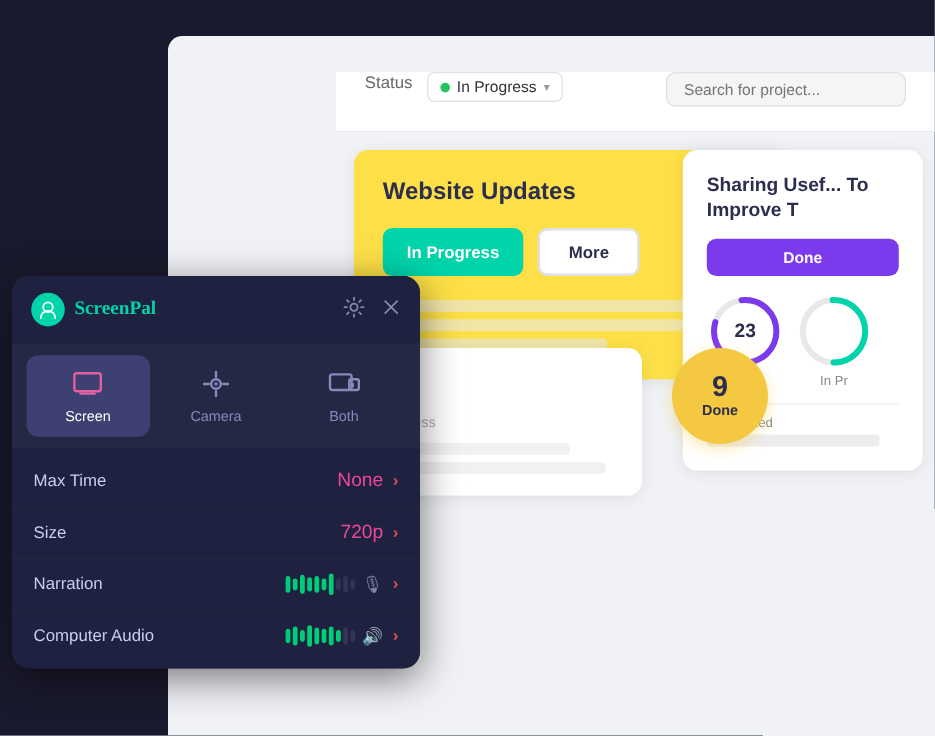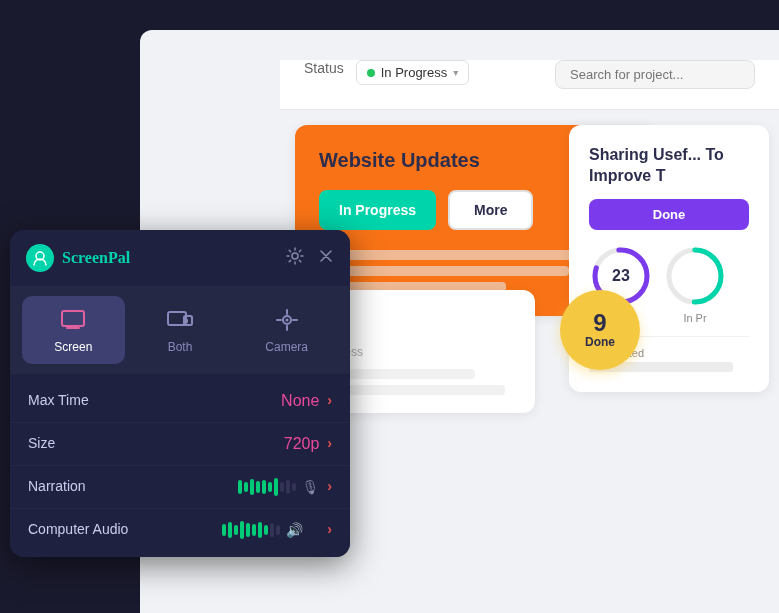--- a/index.html
+++ b/index.html
@@ -80,21 +80,21 @@
       color: #000000;
       width: 200px;
     }
 
     
     .card-website {
       position: absolute;
       top: 95px;
       left: 155px;
       width: 360px;
-      background: #f97316;
+      background: #fde047;
       border-radius: 12px;
       padding: 24px;
       box-shadow: 0 2px 12px rgba(0,0,0,0.08);
     }
 
     .card-title {
       font-size: 20px;
       font-weight: 700;
       color: #2d2d4e;
       margin-bottom: 18px;
@@ -371,21 +371,20 @@
     .setting-row {
       display: flex;
       align-items: flex-start;
       padding: 12px 18px;
       border-bottom: 1px solid #252845;
       cursor: pointer;
     }
 
     .setting-row:last-child {
       border-bottom: none;
-      gap: 16px;
     }
 
     .setting-name {
       font-size: 14px;
       color: #ccccee;
       min-width: 100px;
     }
 
     .setting-value {
       font-size: 16px;
@@ -531,35 +530,35 @@
 
     <div class="mode-tab active">
       <svg class="screen-icon-svg" viewBox="0 0 28 28" fill="none">
         <rect x="3" y="5" width="22" height="15" rx="2" stroke="#e060a0" stroke-width="2"></rect>
         <path d="M10 20v2M18 20v2M8 22h12" stroke="#e060a0" stroke-width="2" stroke-linecap="round"></path>
       </svg>
       <span class="mode-tab-label">Screen</span>
     </div>
 
     <div class="mode-tab">
+      <svg class="camera-icon-svg" viewBox="0 0 28 28" fill="none">
+        <circle cx="14" cy="14" r="4" stroke="#8888bb" stroke-width="2"></circle>
+        <circle cx="14" cy="14" r="1.5" fill="#8888bb"></circle>
+        <path d="M14 4v4M14 20v4M4 14h4M20 14h4" stroke="#8888bb" stroke-width="2" stroke-linecap="round"></path>
+      </svg>
+      <span class="mode-tab-label">Camera</span>
+    </div>
+
+    <div class="mode-tab">
       <svg class="both-icon-svg" viewBox="0 0 28 28" fill="none">
         <rect x="2" y="6" width="18" height="13" rx="2" stroke="#8888bb" stroke-width="2"></rect>
         <rect x="18" y="10" width="8" height="9" rx="1.5" stroke="#8888bb" stroke-width="2"></rect>
         <path d="M18 15l4-2v4l-4-2z" fill="#8888bb"></path>
       </svg>
       <span class="mode-tab-label">Both</span>
-    </div>
-
-    <div class="mode-tab">
-      <svg class="camera-icon-svg" viewBox="0 0 28 28" fill="none">
-        <circle cx="14" cy="14" r="4" stroke="#8888bb" stroke-width="2"></circle>
-        <circle cx="14" cy="14" r="1.5" fill="#8888bb"></circle>
-        <path d="M14 4v4M14 20v4M4 14h4M20 14h4" stroke="#8888bb" stroke-width="2" stroke-linecap="round"></path>
-      </svg>
-      <span class="mode-tab-label">Camera</span>
     </div>
   </div>
 
   <div class="settings-section">
 
     <div class="setting-row">
       <span class="setting-name">Max Time</span>
       <span class="setting-value">None</span>
       <span class="setting-arrow">›</span>
     </div>

